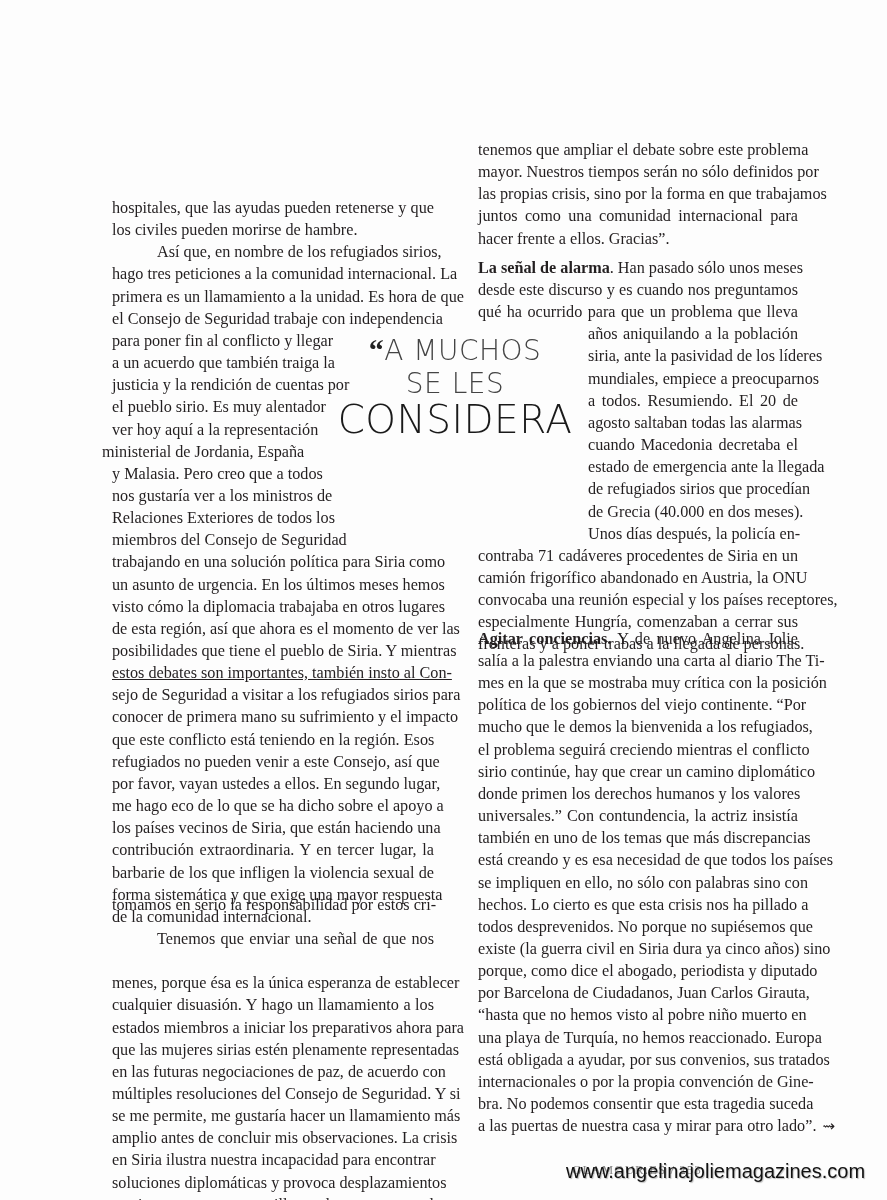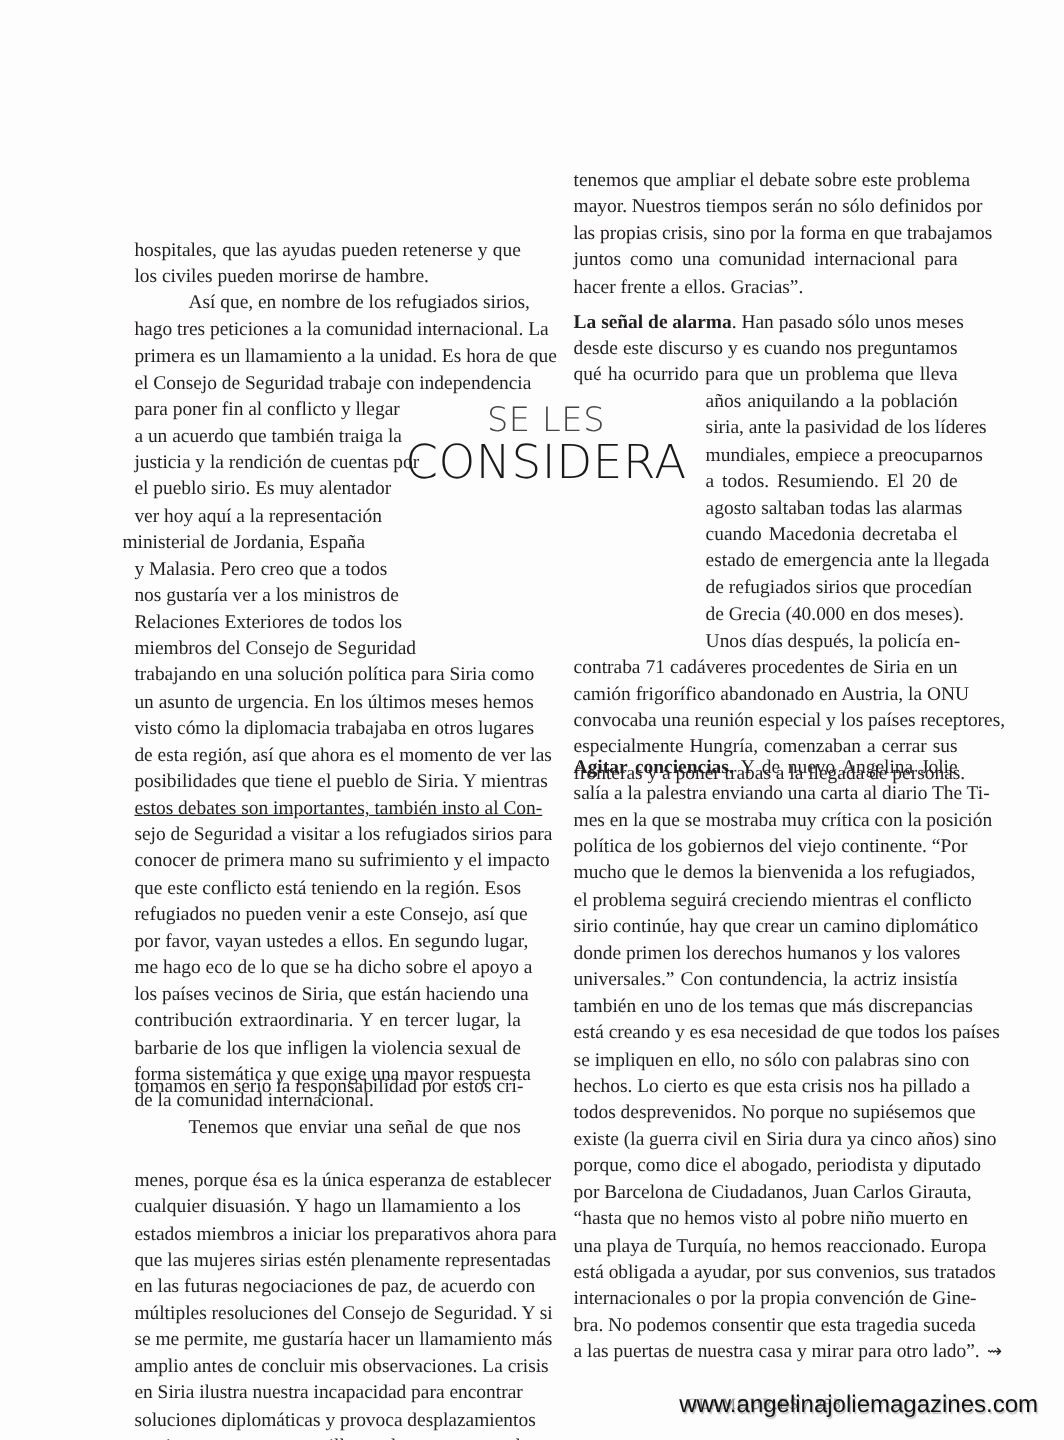--- a/index.html
+++ b/index.html
@@ -83,20 +83,21 @@
       <div class="line" style="left: 112px; top: 1060.85px; width: 322px;">en las futuras negociaciones de paz, de acuerdo con</div>
       <div class="line" style="left: 112px; top: 1083px; width: 322px;">múltiples resoluciones del Consejo de Seguridad. Y si</div>
       <div class="line" style="left: 112px; top: 1105.15px; width: 322px;">se me permite, me gustaría hacer un llamamiento más</div>
       <div class="line" style="left: 112px; top: 1127.3px; width: 322px;">amplio antes de concluir mis observaciones. La crisis</div>
       <div class="line" style="left: 112px; top: 1149.45px; width: 322px;">en Siria ilustra nuestra incapacidad para encontrar</div>
       <div class="line" style="left: 112px; top: 1171.6px; width: 322px;">soluciones diplomáticas y provoca desplazamientos</div>
       <div class="line" style="left: 112px; top: 1193.75px; width: 322px;">masivos que atrapan a millones de personas en el</div>
     </div>
 
   <div class="pq">
+    <span class="l"><span class="q">“</span><span>A MUCHOS</span></span>
     <span class="l">SE LES</span>
     <span class="l big">CONSIDERA</span>
   </div>
 
   <div id="rightcol">
       <div class="line" style="left: 478px; top: 139px; width: 320px;">tenemos que ampliar el debate sobre este problema</div>
       <div class="line" style="left: 478px; top: 161.15px; width: 320px;">mayor. Nuestros tiempos serán no sólo definidos por</div>
       <div class="line" style="left: 478px; top: 183.3px; width: 320px;">las propias crisis, sino por la forma en que trabajamos</div>
       <div class="line" style="left: 478px; top: 205.45px; width: 320px;">juntos como una comunidad internacional para</div>
       <div class="line last" style="left: 478px; top: 227.6px; width: 320px;">hacer frente a ellos. Gracias”.</div>

